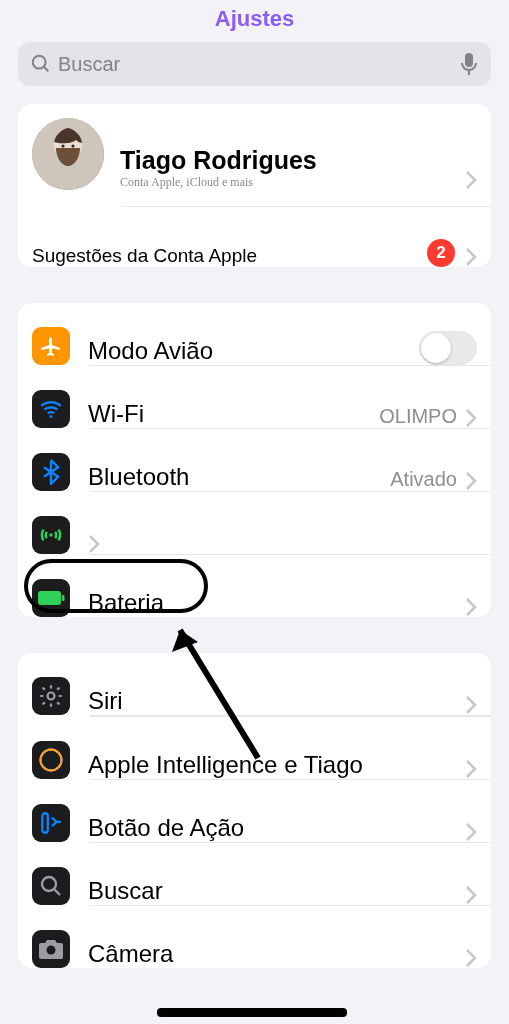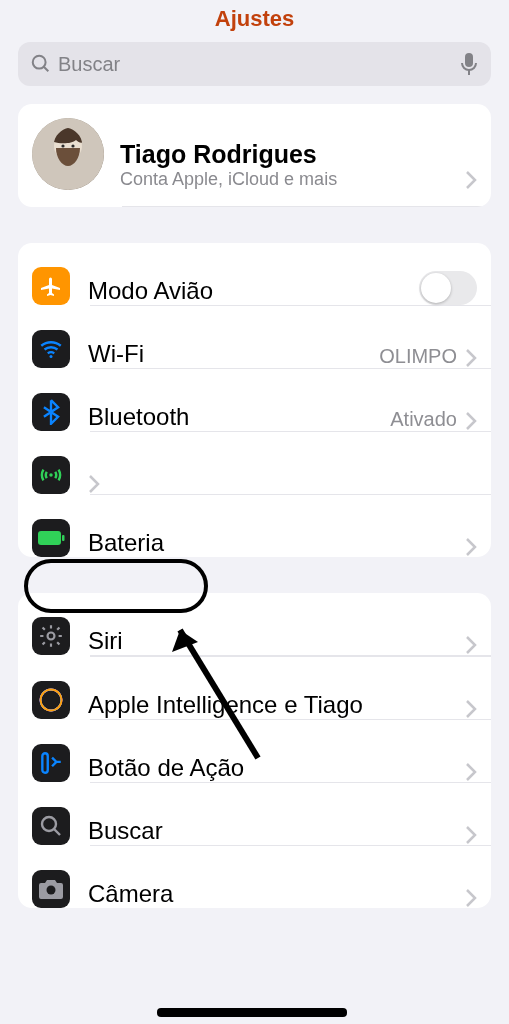--- a/index.html
+++ b/index.html
@@ -9,21 +9,21 @@
     background: #f2f2f7;
     font-family: -apple-system, BlinkMacSystemFont, "Segoe UI", Helvetica, Arial, sans-serif;
     overflow: hidden;
     position: relative;
   }
   .header-title {
     text-align: center;
     font-size: 22px;
     font-weight: 700;
     padding: 6px 0 10px 0;
-    color: #c2410c;
+    color: #8b5cf6;
   }
   .search-bar {
     margin: 0 18px 18px 18px;
     background: #e4e3e9;
     border-radius: 12px;
     height: 44px;
     display: flex;
     align-items: center;
     padding: 0 12px;
     color: #808085;
@@ -62,21 +62,21 @@
   
   .account-row { padding: 14px 14px 16px 14px; }
   .avatar {
     width: 72px; height:72px; border-radius:50%;
     background: linear-gradient(135deg,#b8b0a5,#8a7d6e);
     margin-right: 16px; flex-shrink:0;
     display:flex; align-items:center; justify-content:center;
     overflow:hidden;
   }
   .acct-name { font-size: 25px; font-weight:700; color:#000; line-height:1.15;}
-  .acct-sub  { font-size: 18px; color:#8a8a8f; }
+  .acct-sub  { font-size: 12px; color:#8a8a8f;font-family:Liberation Serif, serif; }
   .badge {
     background:#ff3b30; color:#fff; border-radius:50%;
     width:28px; height:28px; display:flex; align-items:center; justify-content:center;
     font-size:17px; font-weight:600; margin-right:10px;
   }
 
   
   .toggle {
     width:58px; height:34px; border-radius:17px; background:#e9e9eb;
     position:relative;
@@ -137,20 +137,27 @@
     </div>
     <div style="flex:1">
       <div class="acct-name">Tiago Rodrigues</div>
       <div class="acct-sub">Conta Apple, iCloud e mais</div>
     </div>
     <svg class="chevron" width="12" height="20" viewBox="0 0 12 20" fill="none" stroke="#c7c7cc" stroke-width="2.5">
         <polyline points="2,2 10,10 2,18"></polyline>
       </svg>
   </div>
   <div style="border-top:1px solid #e5e5ea; margin-left:104px"></div>
+  <div class="row" style="min-height:60px">
+    <span class="row-label" style="font-size:19px">Sugestões da Conta Apple</span>
+    <span class="badge">2</span>
+    <svg class="chevron" width="12" height="20" viewBox="0 0 12 20" fill="none" stroke="#c7c7cc" stroke-width="2.5">
+        <polyline points="2,2 10,10 2,18"></polyline>
+      </svg>
+  </div>
 </div>
 
 <div class="group">
   <div class="row" style="min-height:62px">
     <div class="icon-box ic-orange">
       <svg width="24" height="24" viewBox="0 0 24 24" fill="#fff">
           <path d="M21 14l-8-3V5a1.5 1.5 0 0 0-3 0v6l-8 3v2l8-1.5V19l-2 1.5V22l3.5-1 3.5 1v-1.5L13 19v-4.5l8 1.5z"></path>
         </svg>
     </div>
     <span class="row-label">Modo Avião</span>

